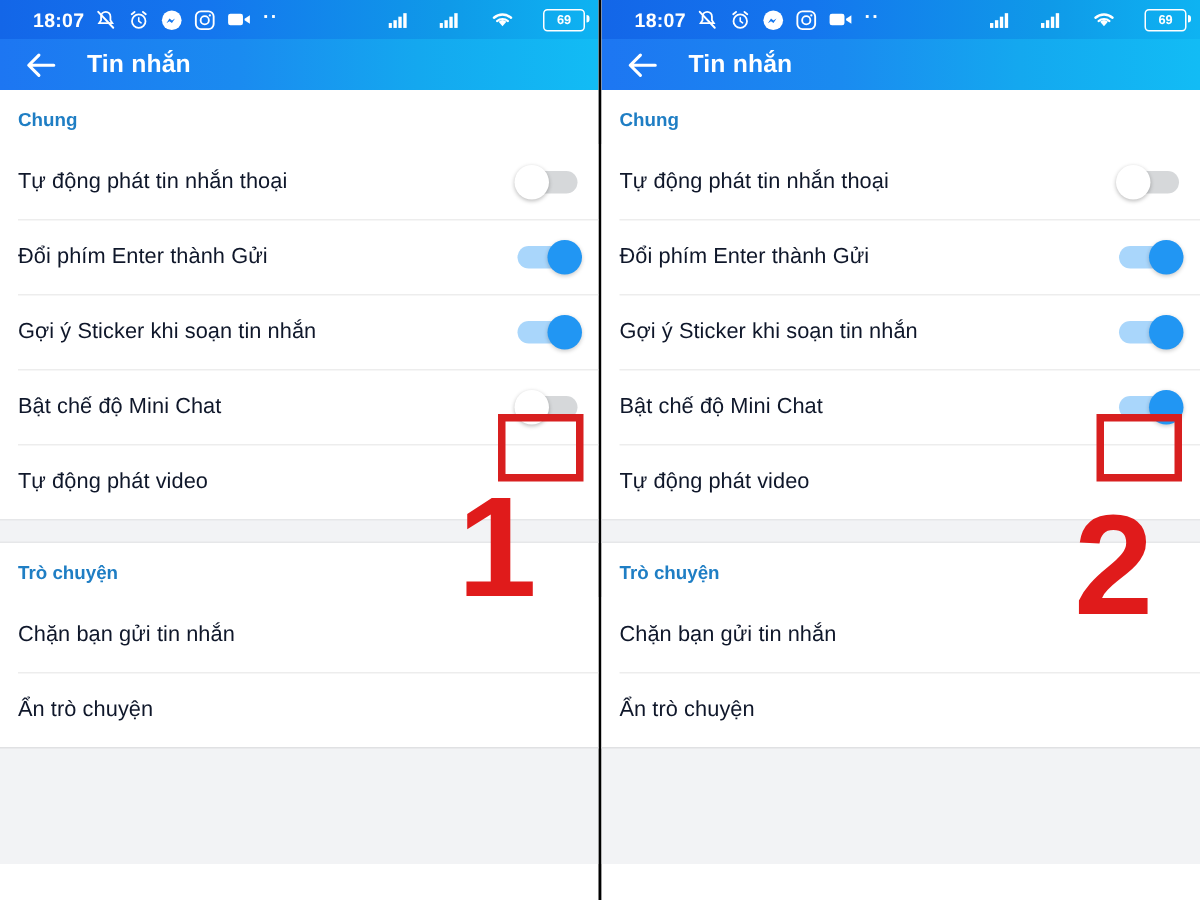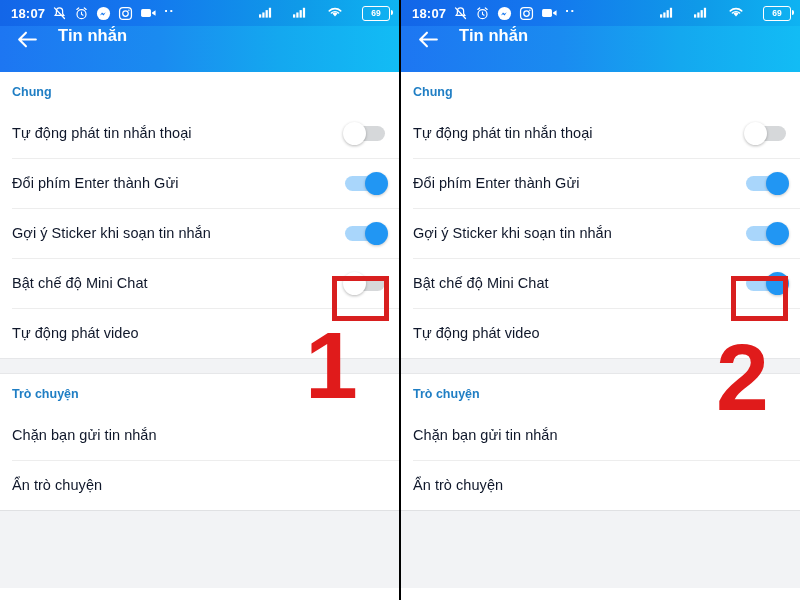--- a/index.html
+++ b/index.html
@@ -29,26 +29,26 @@
   }
   .panel.left { border-right: 2px solid #000000; }
 
   
   .statusbar {
     position: relative;
     height: 26px;
     background: linear-gradient(to right, #1366e8 0%, #1476ee 35%, #0f9ae8 75%, #0eb3f2 100%);
     display: flex;
     align-items: center;
-    padding: 0 9px 0 11px;
+    padding: 0 9px 0 22px;
     box-sizing: border-box;
     color: #ffffff;
   }
   .sb-left { display: flex; align-items: center; gap: 7px; flex: 1; }
-  .sb-right { display: flex; align-items: flex-start; gap: 19px; }
+  .sb-right { display: flex; align-items: center; gap: 19px; }
   .sb-time {
     font-size: 13px;
     font-weight: bold;
     letter-spacing: 0.2px;
     line-height: 1;
     color: #ffffff;
   }
   .sb-ico { display: inline-flex; align-items: center; justify-content: center; }
   .sb-dots { font-size: 13px; font-weight: bold; letter-spacing: 1px; line-height: 1; position: relative; top: -3px;}
   .batt {
@@ -63,23 +63,24 @@
     position: absolute;
     right: -4px; top: 3.5px;
     width: 2.4px; height: 5px;
     background: #ffffff;
     border-radius: 0 2px 2px 0;
   }
   .batt-num { font-size: 8.5px; font-weight: bold; color: #ffffff; line-height: 1; }
 
   
   .appbar {
-    height: 46px;
+    height: 34px;
     background: linear-gradient(to right, #1d76f2 0%, #1a8bf0 40%, #14a8ef 70%, #12bcf5 100%);
     display: flex;
+    align-items: center;
     padding-left: 14px;
     box-sizing: border-box;
   }
   .back-arrow { width: 26px; height: 26px; display: inline-flex; align-items: center; justify-content: center; }
   .appbar-title {
     color: #ffffff;
     font-size: 16.5px;
     font-weight: bold;
     margin-left: 18px;
     letter-spacing: 0.1px;

